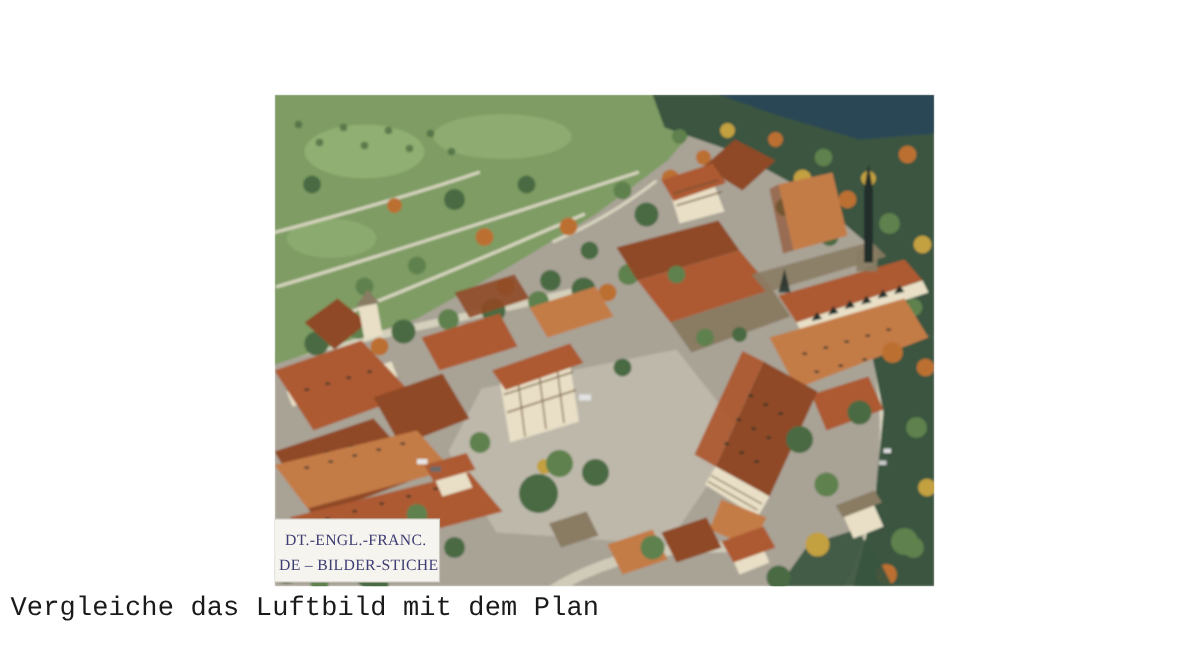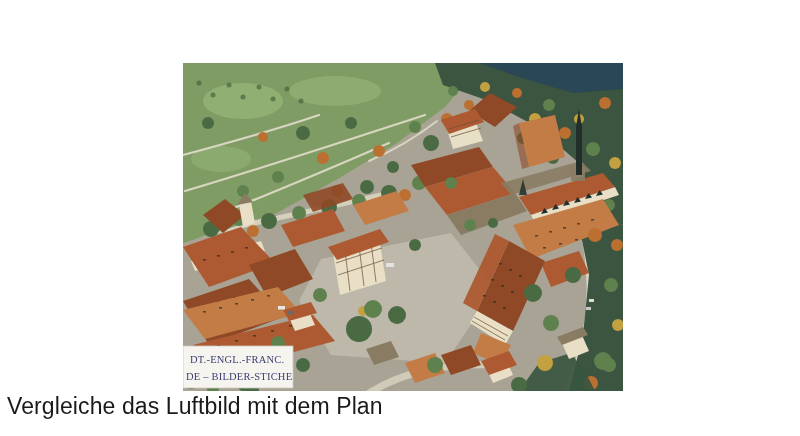--- a/index.html
+++ b/index.html
@@ -9,22 +9,22 @@
     font-family:"Liberation Sans", sans-serif;
   }
   .page{position:relative;width:800px;height:436px;background:var(--page-bg,#fff);}
   .photo{
     position:absolute;left:183px;top:63px;width:440px;height:328px;margin:0;
     overflow:hidden;
   }
   .photo svg{display:block;width:440px;height:328px;}
   .caption{
     position:absolute;left:7px;top:396px;
-    font-size:23px;line-height:20px;color:var(--caption-color,#1a1a1a);
-    letter-spacing:0.1px;white-space:nowrap;
+    font-size:18px;line-height:20px;color:var(--caption-color,#1a1a1a);
+    letter-spacing:0.1px;white-space:nowrap;font-family:Liberation Mono, monospace;
   }
   
   .f-base{fill:var(--photo-base)} .f-court{fill:var(--courtyard)}
   .f-grass{fill:var(--grass)} .f-grassl{fill:var(--grass-light)}
   .f-forest{fill:var(--forest-dark)} .f-lake{fill:var(--lake)}
   .f-tg{fill:var(--tree-green)} .f-tm{fill:var(--tree-mid)}
   .f-ta{fill:var(--tree-autumn)} .f-ty{fill:var(--tree-yellow)}
   .f-rr{fill:var(--roof-red)} .f-rd{fill:var(--roof-deep)}
   .f-rb{fill:var(--roof-bright)} .f-rg{fill:var(--roof-gray)}
   .f-wall{fill:var(--wall-cream)} .f-dark{fill:var(--spire-dark)}

